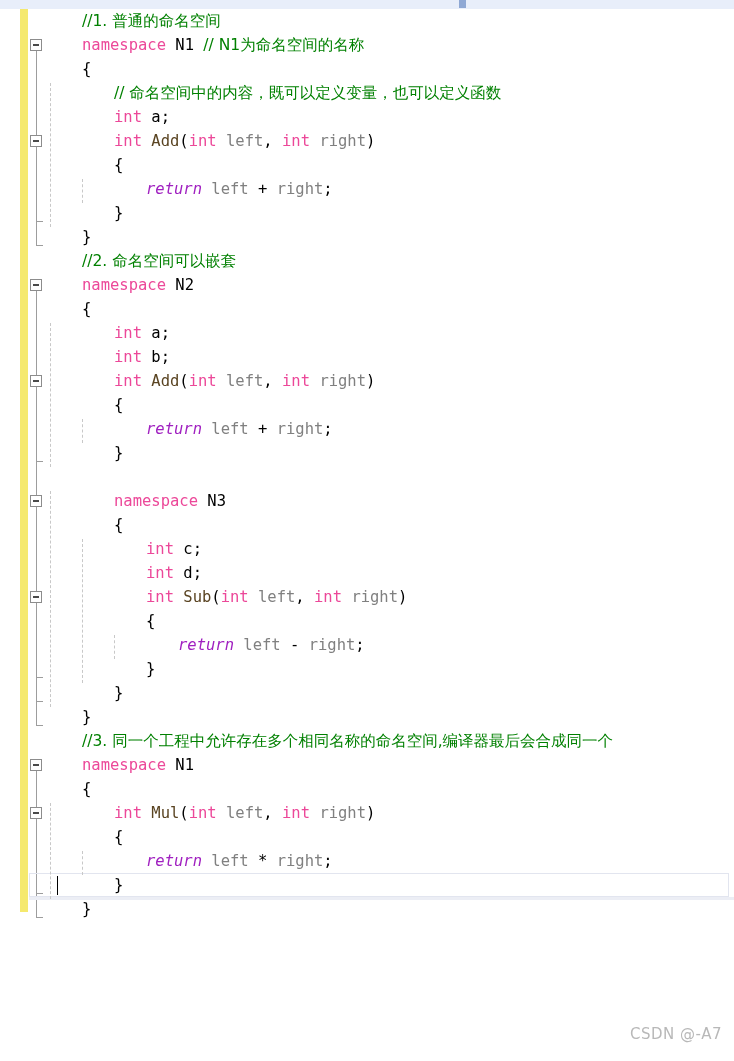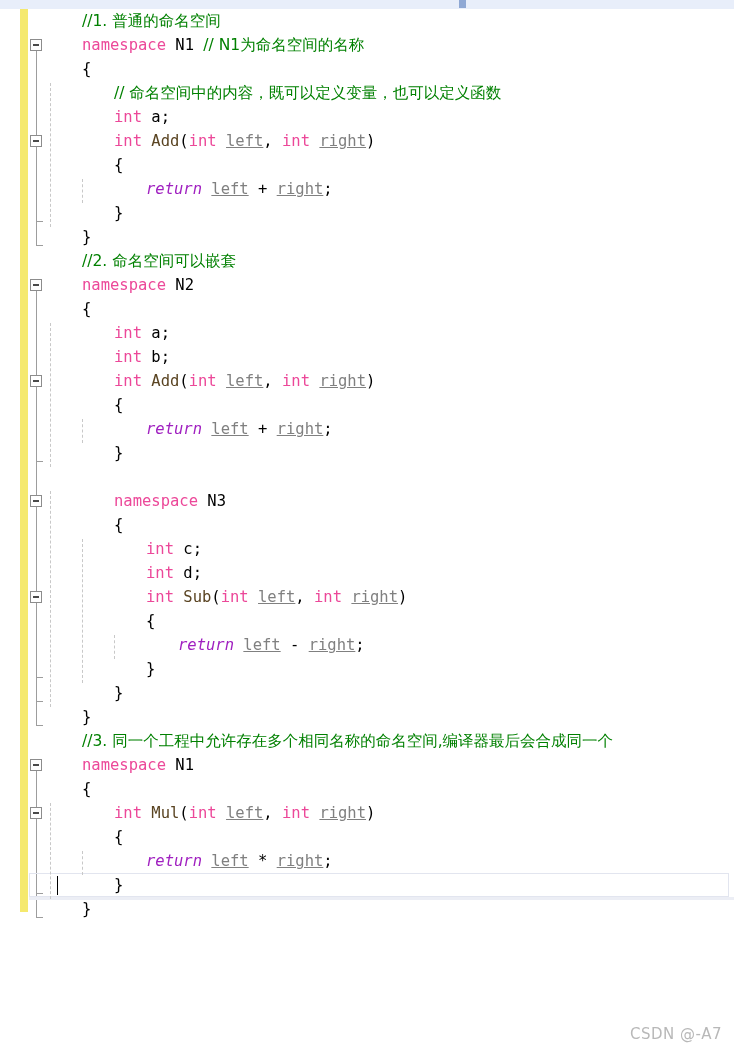--- a/index.html
+++ b/index.html
@@ -54,21 +54,21 @@
     position:absolute;left:0;top:0;width:734px;height:912px;
     font-size:15.5px;
     line-height:24px;
     white-space:pre;
   }
   .ln{position:absolute;left:46px;height:24px;white-space:pre;margin-left:36px;}
 
   .kw   {color:#ec4899;}           
   .ret  {color:#a020c0;font-style:italic;}           
   .fn   {color:#5a4422;}           
-  .id   {color:#808080;text-decoration:underline;}           
+  .id   {color:#808080;}           
   .pl   {color:#000000;}           
   .cmt  {color:#008000;}           
   .cn   {font-family:"DejaVu Sans","Liberation Sans",sans-serif;}
 
   
   #current-line{
     position:absolute;left:29px;top:864px;width:700px;height:24px;
     border:1px solid #e2e5ef;box-sizing:border-box;
   }
   #caret{

